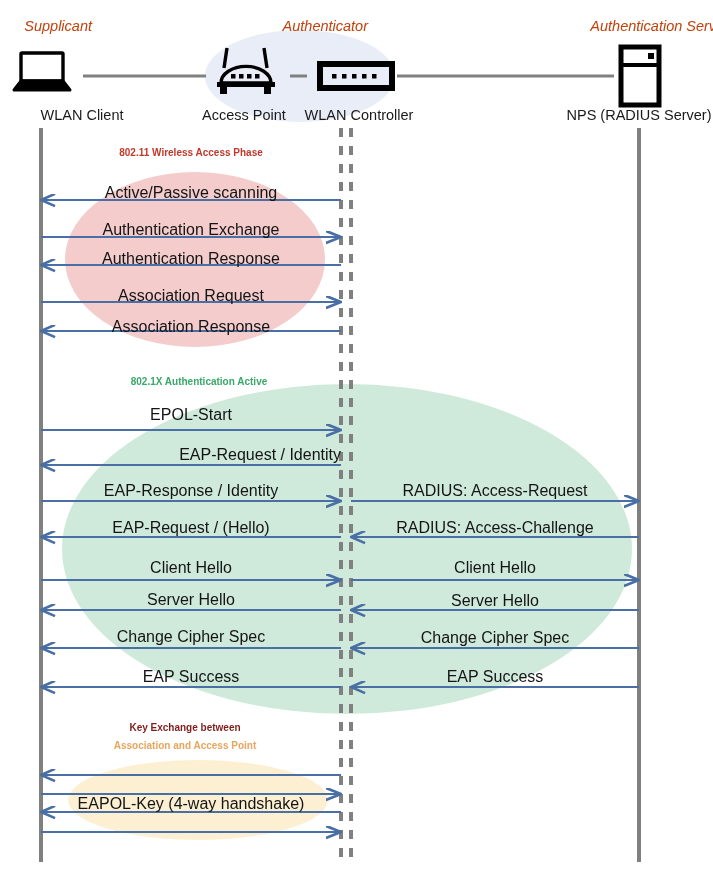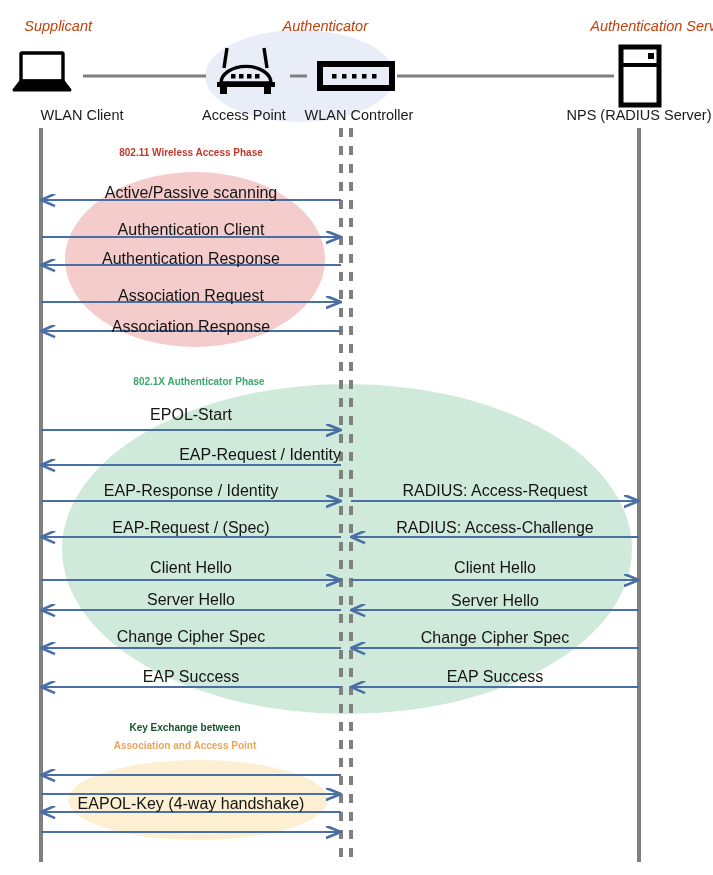--- a/index.html
+++ b/index.html
@@ -75,22 +75,22 @@
   <div class="role-title" style="left:0px; top:18px; width:92px;">Supplicant</div>
   <div class="role-title" style="left:228px; top:18px; width:140px;">Authenticator</div>
   <div class="role-title" style="left:549px; top:18px; width:180px;">Authentication Server</div>
 
   <div class="node-label" style="left:0px; top:107px; width:100px;padding-left:32px;">WLAN Client</div>
   <div class="node-label" style="left:186px; top:107px; width:116px;">Access Point</div>
   <div class="node-label" style="left:292px; top:107px; width:134px;">WLAN Controller</div>
   <div class="node-label" style="left:546px; top:107px; width:186px;">NPS (RADIUS Server)</div>
 
   <div class="phase-label" style="left: 86px; top: 147px; width: 210px; color: rgb(192, 57, 43);">802.11 Wireless Access Phase</div>
-  <div class="phase-label" style="left: 96px; top: 376px; width: 206px; color: rgb(58, 168, 106);">802.1X Authenticator Phase</div>
-  <div class="phase-label" style="left: 85px; top: 722px; width: 200px; color: #14532d;">Key Exchange between</div>
+  <div class="phase-label" style="left: 96px; top: 376px; width: 206px; color: rgb(58, 168, 106);">802.1X Authentication Active</div>
+  <div class="phase-label" style="left: 85px; top: 722px; width: 200px; color: #7f1d1d;">Key Exchange between</div>
   <div class="phase-label" style="left: 85px; top: 740px; width: 200px; color: rgb(232, 165, 92);">Association and Access Point</div>
 
   <svg class="layer" viewBox="0 0 713 875">
     <defs>
       <marker id="ar-r" markerWidth="9" markerHeight="9" refX="8.4" refY="3.4" orient="auto">
         <path d="M0,0 L8.4,3.4 L0,6.8" fill="none" stroke="#4a6fa5" stroke-width="1.5"></path>
       </marker>
       <marker id="ar-l" markerWidth="9" markerHeight="9" refX="0.6" refY="3.4" orient="auto">
         <path d="M8.4,0 L0.6,3.4 L8.4,6.8" fill="none" stroke="#4a6fa5" stroke-width="1.5"></path>
       </marker>
@@ -166,28 +166,28 @@
         <line x1="351" x2="639" y1="537" y2="537" stroke="#4a6fa5" stroke-width="1.8" marker-start="url(#ar-l)"></line>
         <line x1="351" x2="639" y1="580" y2="580" stroke="#4a6fa5" stroke-width="1.8" marker-end="url(#ar-r)"></line>
         <line x1="351" x2="639" y1="610" y2="610" stroke="#4a6fa5" stroke-width="1.8" marker-start="url(#ar-l)"></line>
         <line x1="351" x2="639" y1="648" y2="648" stroke="#4a6fa5" stroke-width="1.8" marker-start="url(#ar-l)"></line>
         <line x1="351" x2="639" y1="687" y2="687" stroke="#4a6fa5" stroke-width="1.8" marker-start="url(#ar-l)"></line>
       </g>
   </svg>
 
   <div id="labels-left">
       <div class="msg-label" style="left: 41px; width: 300px; top: 184px;">Active/Passive scanning</div>
-      <div class="msg-label" style="left: 41px; width: 300px; top: 221px;">Authentication  Client</div>
+      <div class="msg-label" style="left: 41px; width: 300px; top: 221px;">Authentication  Exchange</div>
       <div class="msg-label" style="left: 41px; width: 300px; top: 250px;">Authentication  Response</div>
       <div class="msg-label" style="left: 41px; width: 300px; top: 287px;">Association Request</div>
       <div class="msg-label" style="left: 41px; width: 300px; top: 318px;">Association Response</div>
       <div class="msg-label" style="left: 41px; width: 300px; top: 406px;">EPOL-Start</div>
       <div class="msg-label" style="left: 41px; width: 300px; top: 446px; text-align: right;">EAP-Request / Identity</div>
       <div class="msg-label" style="left: 41px; width: 300px; top: 482px;">EAP-Response / Identity</div>
-      <div class="msg-label" style="left: 41px; width: 300px; top: 519px;">EAP-Request / (Spec)</div>
+      <div class="msg-label" style="left: 41px; width: 300px; top: 519px;">EAP-Request / (Hello)</div>
       <div class="msg-label" style="left: 41px; width: 300px; top: 559px;">Client Hello</div>
       <div class="msg-label" style="left: 41px; width: 300px; top: 591px;">Server Hello</div>
       <div class="msg-label" style="left: 41px; width: 300px; top: 628px;">Change Cipher Spec</div>
       <div class="msg-label" style="left: 41px; width: 300px; top: 668px;">EAP Success</div>
       <div class="msg-label" style="left: 41px; width: 300px; top: 795px;">EAPOL-Key (4-way handshake)</div>
     </div>
   <div id="labels-right">
       <div class="msg-label" style="left: 351px; width: 288px; top: 482px;">RADIUS: Access-Request</div>
       <div class="msg-label" style="left: 351px; width: 288px; top: 519px;">RADIUS: Access-Challenge</div>
       <div class="msg-label" style="left: 351px; width: 288px; top: 559px;">Client Hello</div>

